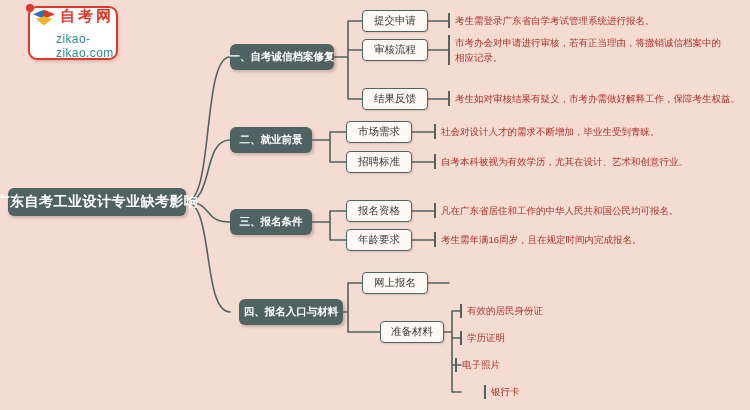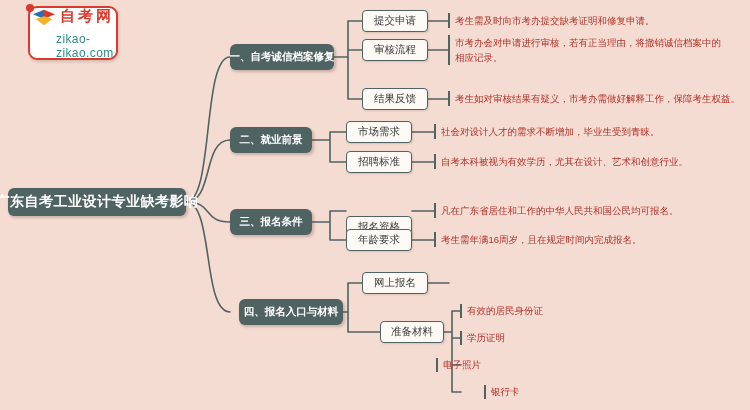--- a/index.html
+++ b/index.html
@@ -100,38 +100,38 @@
 
   <div class="node branch-node" style="left:230px;top:44px;width:104px;height:26px;border-radius:6px;">一、自考诚信档案修复</div>
   <div class="node branch-node" style="left:230px;top:127px;width:82px;height:26px;">二、就业前景</div>
   <div class="node branch-node" style="left:230px;top:209px;width:82px;height:26px;">三、报名条件</div>
   <div class="node branch-node" style="left:230px;top:299px;width:104px;height:26px;margin-left:9px;">四、报名入口与材料</div>
 
   <div class="child-node" style="left:362px;top:10px;width:66px;height:22px;">提交申请</div>
   <div class="child-node" style="left:362px;top:39px;width:66px;height:22px;">审核流程</div>
   <div class="child-node" style="left:362px;top:88px;width:66px;height:22px;">结果反馈</div>
 
-  <div class="desc" style="left:448px;top:13px;">考生需及时向市考办提交缺考证明和修复申请。</div>
+  <div class="desc" style="left:448px;top:13px;">考生需登录广东省自学考试管理系统进行报名。</div>
   <div class="desc wrap" style="left:448px;top:35px;width:282px;">市考办会对申请进行审核，若有正当理由，将撤销诚信档案中的相应记录。</div>
   <div class="desc" style="left:448px;top:91px;">考生如对审核结果有疑义，市考办需做好解释工作，保障考生权益。</div>
 
   <div class="child-node" style="left:346px;top:121px;width:66px;height:22px;">市场需求</div>
   <div class="child-node" style="left:346px;top:151px;width:66px;height:22px;">招聘标准</div>
 
   <div class="desc" style="left:434px;top:124px;">社会对设计人才的需求不断增加，毕业生受到青睐。</div>
   <div class="desc" style="left:434px;top:154px;">自考本科被视为有效学历，尤其在设计、艺术和创意行业。</div>
 
-  <div class="child-node" style="left:346px;top:200px;width:66px;height:22px;margin-top:16px;">报名资格</div>
+  <div class="child-node" style="left:346px;top:200px;width:66px;height:22px;">报名资格</div>
   <div class="child-node" style="left:346px;top:229px;width:66px;height:22px;">年龄要求</div>
 
   <div class="desc" style="left:434px;top:203px;">凡在广东省居住和工作的中华人民共和国公民均可报名。</div>
   <div class="desc" style="left:434px;top:232px;">考生需年满16周岁，且在规定时间内完成报名。</div>
 
   <div class="child-node" style="left:362px;top:272px;width:66px;height:22px;">网上报名</div>
   <div class="child-node" style="left:380px;top:321px;width:64px;height:22px;">准备材料</div>
 
 
   <div class="item" style="left:460px;top:304px;">有效的居民身份证</div>
   <div class="item" style="left:460px;top:331px;">学历证明</div>
-  <div class="item" style="left:436px;top:358px;">电子照片</div>
+  <div class="item" style="left:455px;top:358px;">电子照片</div>
   <div class="item" style="left:484px;top:385px;">银行卡</div>
 
 </div>
 
 </body></html>

